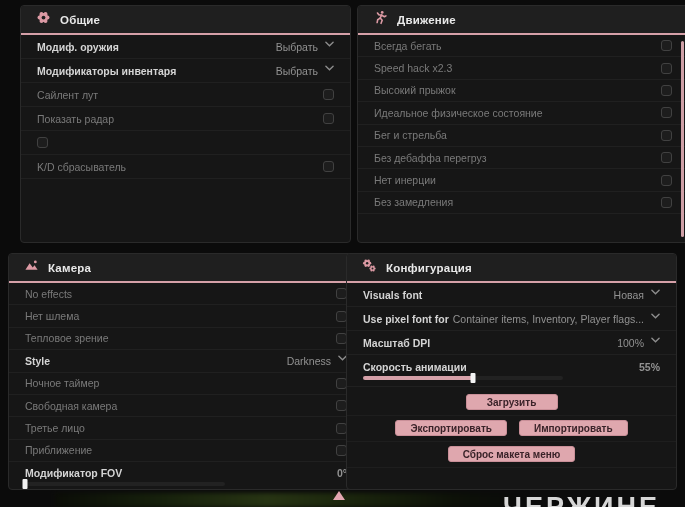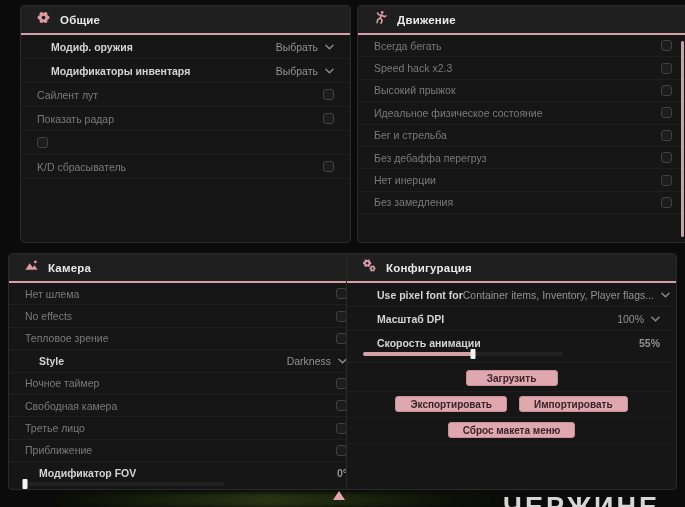--- a/index.html
+++ b/index.html
@@ -22,23 +22,23 @@
   .p-config   { left:346px; top:253px; width:331px; height:237px; }
 
   .phead { height:29px; background:#1f1f1f; display:flex; align-items:center; gap:9px;
     padding:0 15px; border-bottom:2px solid #d5a0a8; }
   .phead h2 { font-size:11.5px; font-weight:bold; color:#e9e9e9; letter-spacing:.2px; }
 
   .row { display:flex; align-items:center; justify-content:space-between;
     padding:0 16px; height:24px; border-bottom:1px solid #202020; }
   .tight .row { height:22.4px; }
   .row .lbl { font-size:10.5px; color:#7a7a7a; white-space:nowrap; }
-  .row.bright .lbl { color:#d4d4d4; font-weight:bold;margin-left:14px; }
-
-  .dd { display:flex; align-items:center; gap:7px; cursor:pointer; max-width:72%; }
+  .row.bright .lbl { color:#d4d4d4; font-weight:bold; }
+
+  .dd { display:flex; gap:7px; cursor:pointer; max-width:72%; }
   .dd .val { font-size:10.5px; color:#929292; white-space:nowrap; overflow:hidden; text-overflow:ellipsis; }
   .chev { flex:0 0 auto; }
   .cb { width:11px; height:11px; border:1px solid #414141; border-radius:3px; background:#1d1d1d; cursor:pointer; }
 
   .row.sliderrow { flex-direction:column; align-items:stretch; justify-content:center; gap:3px; }
   .p-config .row.sliderrow { height:32px; }
   .p-camera .row.sliderrow { height:29px; }
   .sl-top { display:flex; justify-content:space-between; align-items:center; }
   .sl-top .sval { font-size:10.5px; color:#929292;font-weight:bold; }
   .track { position:relative; width:200px; height:4px; background:#222222; border-radius:2px; cursor:pointer; }
@@ -173,25 +173,25 @@
     <span>
       <svg width="15" height="15" viewBox="0 0 16 16" fill="#dc9aa4">
           <path d="M1.5 12.5 L6 5.5 L9.3 10 L11.2 7.6 L14.5 12.5 Z"></path>
           <circle cx="12.1" cy="4.2" r="1.5"></circle>
         </svg>
     </span>
     <h2>Камера</h2>
   </header>
   <div class="rows">
       <div class="row">
+        <span class="lbl">No effects</span>
+        <span class="cb"></span>
+      </div>
+      <div class="row">
         <span class="lbl">Нет шлема</span>
-        <span class="cb"></span>
-      </div>
-      <div class="row">
-        <span class="lbl">No effects</span>
         <span class="cb"></span>
       </div>
       <div class="row">
         <span class="lbl">Тепловое зрение</span>
         <span class="cb"></span>
       </div>
       <div class="row bright">
         <span class="lbl">Style</span>
         <span class="dd">
           <span class="val">Darkness</span>
@@ -253,20 +253,29 @@
             <circle cx="10.05" cy="13.2" r="1.1"></circle>
             <circle cx="12.35" cy="13.2" r="1.1"></circle>
           </g>
           <circle cx="11.2" cy="11.2" r="1" fill="#1f1f1f"></circle>
         </svg>
     </span>
     <h2>Конфигурация</h2>
   </header>
   <div class="rows">
       <div class="row bright">
+        <span class="lbl">Visuals font</span>
+        <span class="dd">
+          <span class="val">Новая</span>
+          <svg class="chev" width="9" height="6" viewBox="0 0 10 6">
+            <path d="M1 1 L5 5 L9 1" stroke="#8d8d8d" stroke-width="1.5" fill="none" stroke-linecap="round"></path>
+          </svg>
+        </span>
+      </div>
+      <div class="row bright">
         <span class="lbl">Use pixel font for</span>
         <span class="dd">
           <span class="val">Container items, Inventory, Player flags...</span>
           <svg class="chev" width="9" height="6" viewBox="0 0 10 6">
             <path d="M1 1 L5 5 L9 1" stroke="#8d8d8d" stroke-width="1.5" fill="none" stroke-linecap="round"></path>
           </svg>
         </span>
       </div>
       <div class="row bright">
         <span class="lbl">Масштаб DPI</span>

